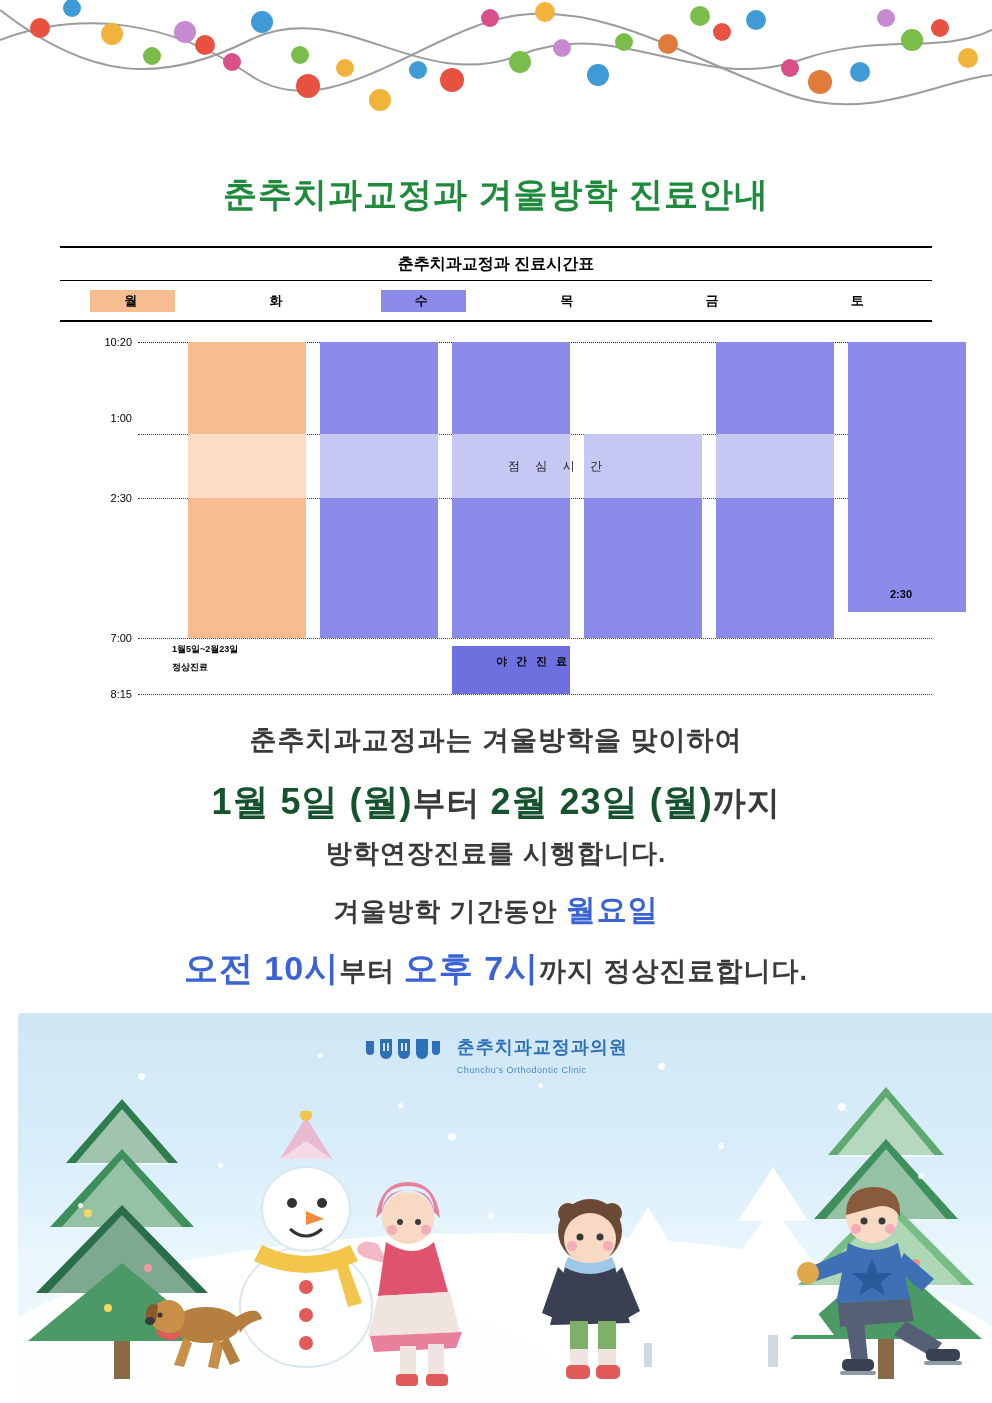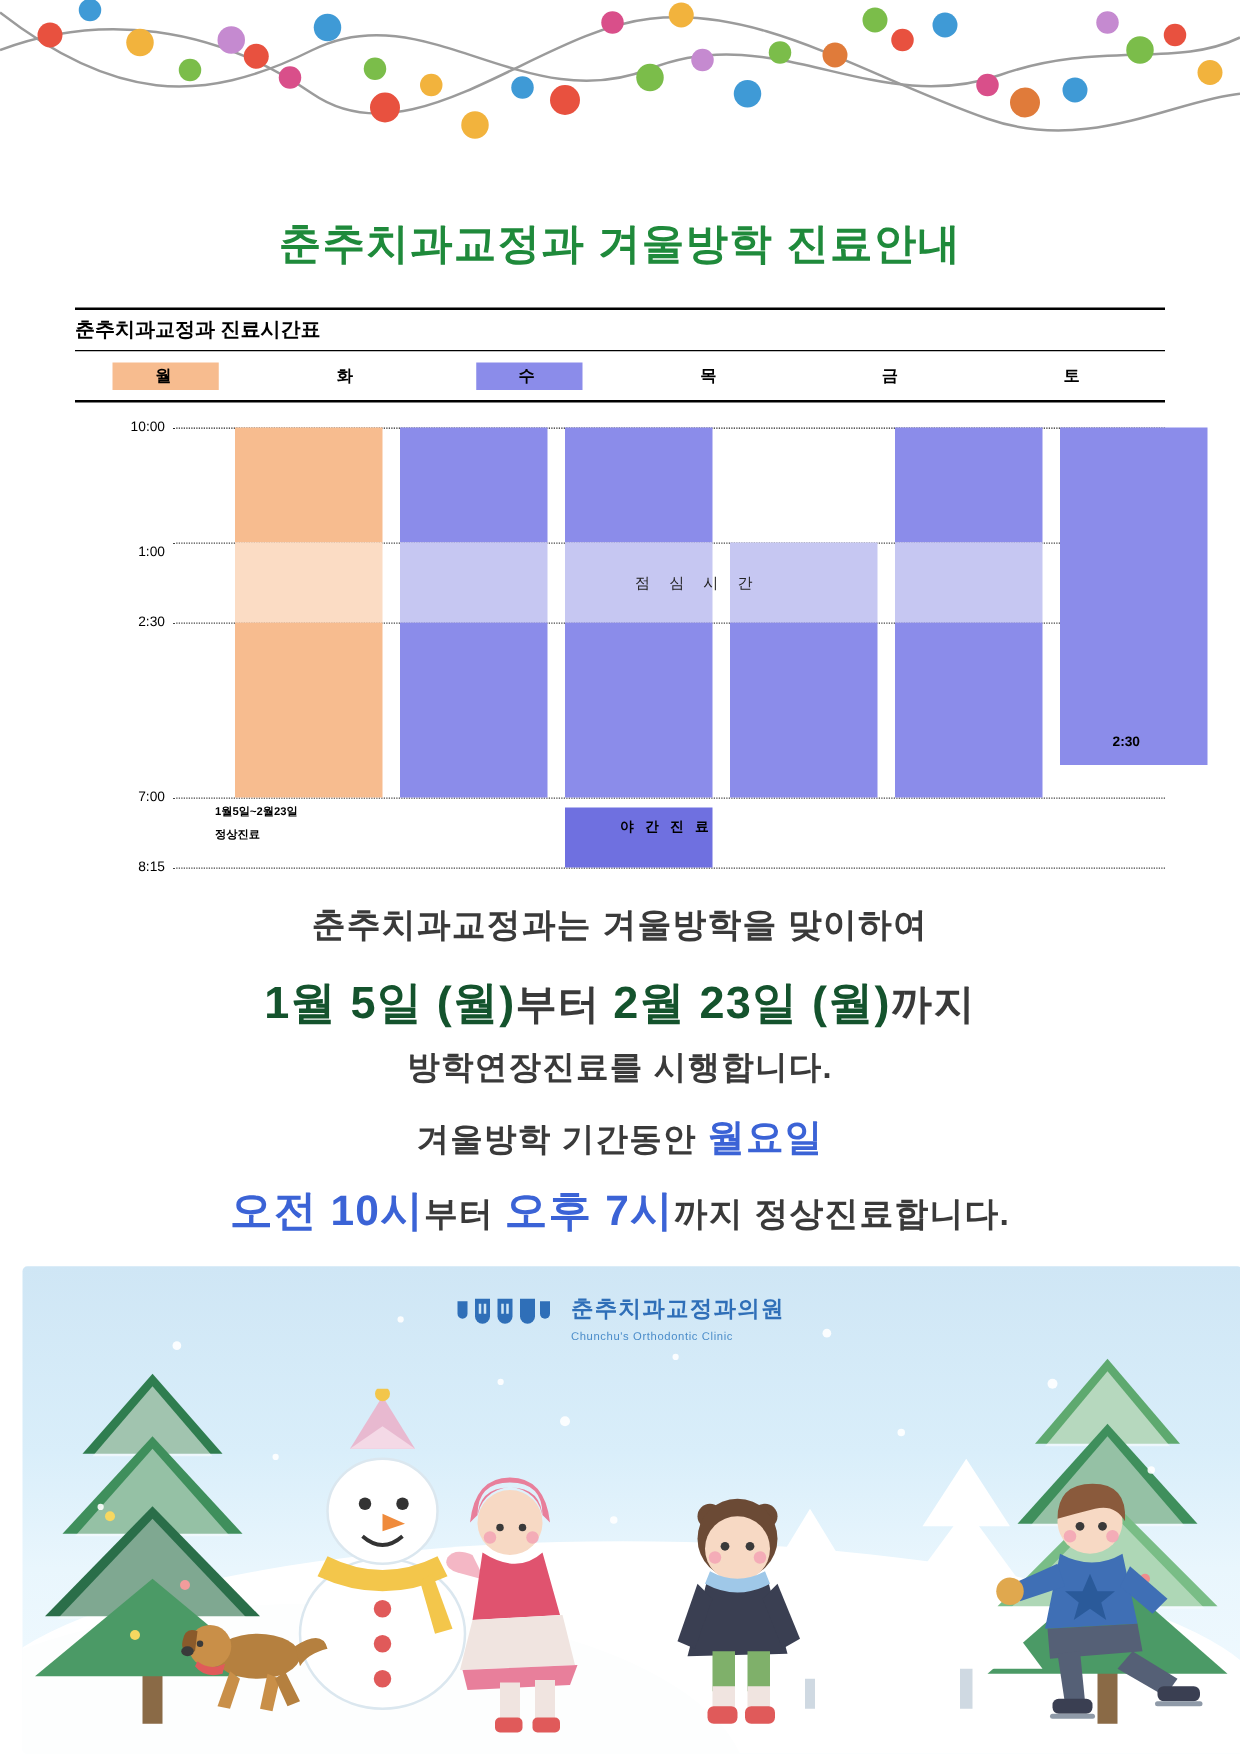--- a/index.html
+++ b/index.html
@@ -19,21 +19,21 @@
     position:absolute; top:172px; left:0; width:992px;
     text-align:center;
     font-size:34px; font-weight:bold; color:#1f8a3b;
     letter-spacing:1px;
   }
 
   
   .chart-wrap { position:absolute; top:246px; left:60px; width:872px; height:462px; }
   .chart-top-rule { position:absolute; top:0; left:0; width:872px; height:2px; background:#000; }
   .chart-title {
-    position:absolute; top:8px; left:0; width:872px; 
+    position:absolute; top:8px; left:0; width:872px; text-align:center;
     font-size:16px; font-weight:bold; color:#000;
   }
   .chart-head-rule { position:absolute; top:34px; left:0; width:872px; height:1px; background:#000; }
   .chart-head-rule2 { position:absolute; top:74px; left:0; width:872px; height:2px; background:#000; }
 
   .day-header-row { position:absolute; top:36px; left:0; width:872px; height:38px; display:flex; }
   .day-header {
     flex:1 1 0; display:flex; align-items:center; justify-content:center;
     font-size:13px; font-weight:bold; color:#000; letter-spacing:4px;
   }
@@ -177,22 +177,22 @@
     </div>
     <div class="day-header">
       <span class="chip">토</span>
     </div>
   </div>
   <div class="chart-head-rule2"></div>
 
   <div class="plot">
 
     <div class="y-labels">
-      <div class="y-label" style="top:0px;">10:00</div>
-      <div class="y-label" style="top:100px;">1:00</div>
+      <div class="y-label" style="top:0px;">10:20</div>
+      <div class="y-label" style="top:76px;">1:00</div>
       <div class="y-label" style="top:156px;">2:30</div>
       <div class="y-label" style="top:296px;">7:00</div>
       <div class="y-label" style="top:352px;">8:15</div>
     </div>
 
     <div class="grid-line solid" style="top:0px;"></div>
     <div class="grid-line" style="top:92px;"></div>
     <div class="grid-line" style="top:156px;"></div>
     <div class="grid-line" style="top:296px;"></div>
     <div class="grid-line" style="top:352px;"></div>

